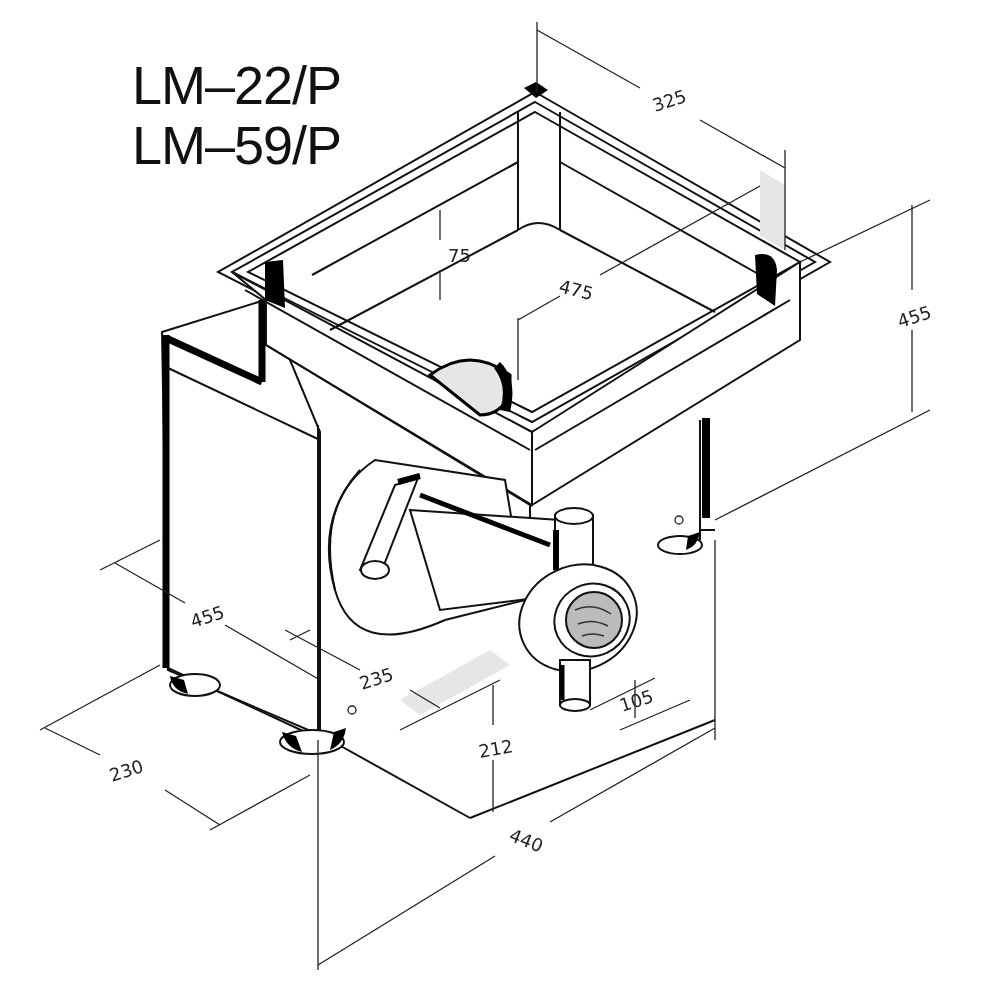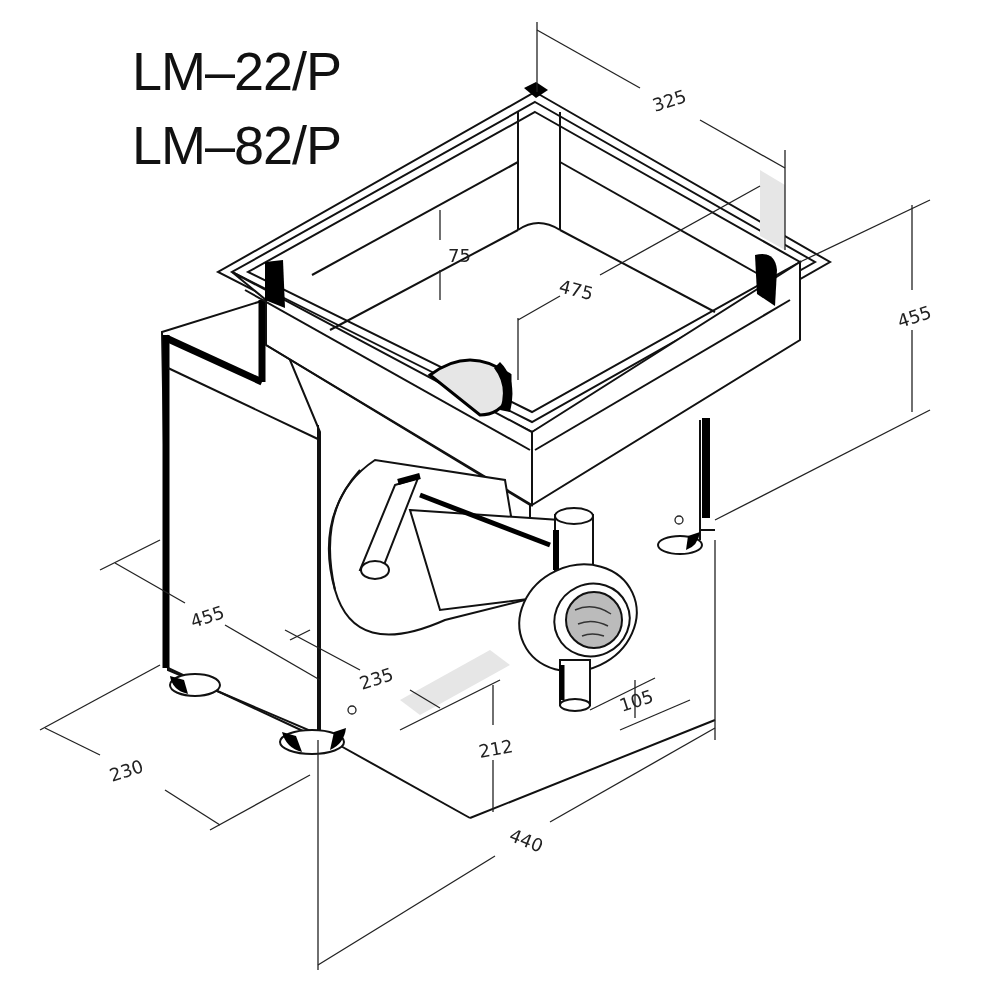--- a/index.html
+++ b/index.html
@@ -1,32 +1,32 @@
 <!DOCTYPE html>
 <html><head>
 <meta charset="utf-8">
 <style>
   html, body { margin: 0; padding: 0; background: #ffffff; }
   body { width: 1000px; height: 1003px; position: relative; overflow: hidden; font-family: "Liberation Sans", sans-serif; }
   .title { position: absolute; left: 132px; font-size: 54px; font-weight: 400; color: #111; letter-spacing: -1px; line-height: 1; }
-  .t1 { top: 44px; }
+  .t1 { top: 58px; }
   .t2 { top: 118px; }
   svg { position: absolute; left: 0; top: 0; }
   .dim { font-family: "DejaVu Sans", sans-serif; font-size: 18px; fill: #222; }
   .ln { stroke: #111; stroke-width: 2; fill: none; }
   .thin { stroke: #222; stroke-width: 1.3; fill: none; }
   .heavy { stroke: #000; stroke-width: 7; fill: none; }
   .fillw { fill: #fff; stroke: #111; stroke-width: 2; }
   .blk { fill: #000; }
 </style>
 </head>
 <body>
 
 <div class="title t1">LM–22/P</div>
-<div class="title t2">LM–82/P</div>
+<div class="title t2">LM–59/P</div>
 
 <svg width="1000" height="1003" viewBox="0 0 1000 1003">
 
   <g>
     <polygon class="fillw" points="162,332 265,300 320,432 320,735 168,670"></polygon>
     <line class="heavy" x1="166" y1="335" x2="166" y2="668"></line>
     <line class="heavy" x1="166" y1="338" x2="262" y2="382"></line>
     <line class="heavy" x1="262" y1="300" x2="262" y2="382"></line>
     <line class="ln" x1="168" y1="368" x2="320" y2="440"></line>
     <line class="ln" x1="318" y1="425" x2="318" y2="740"></line>

